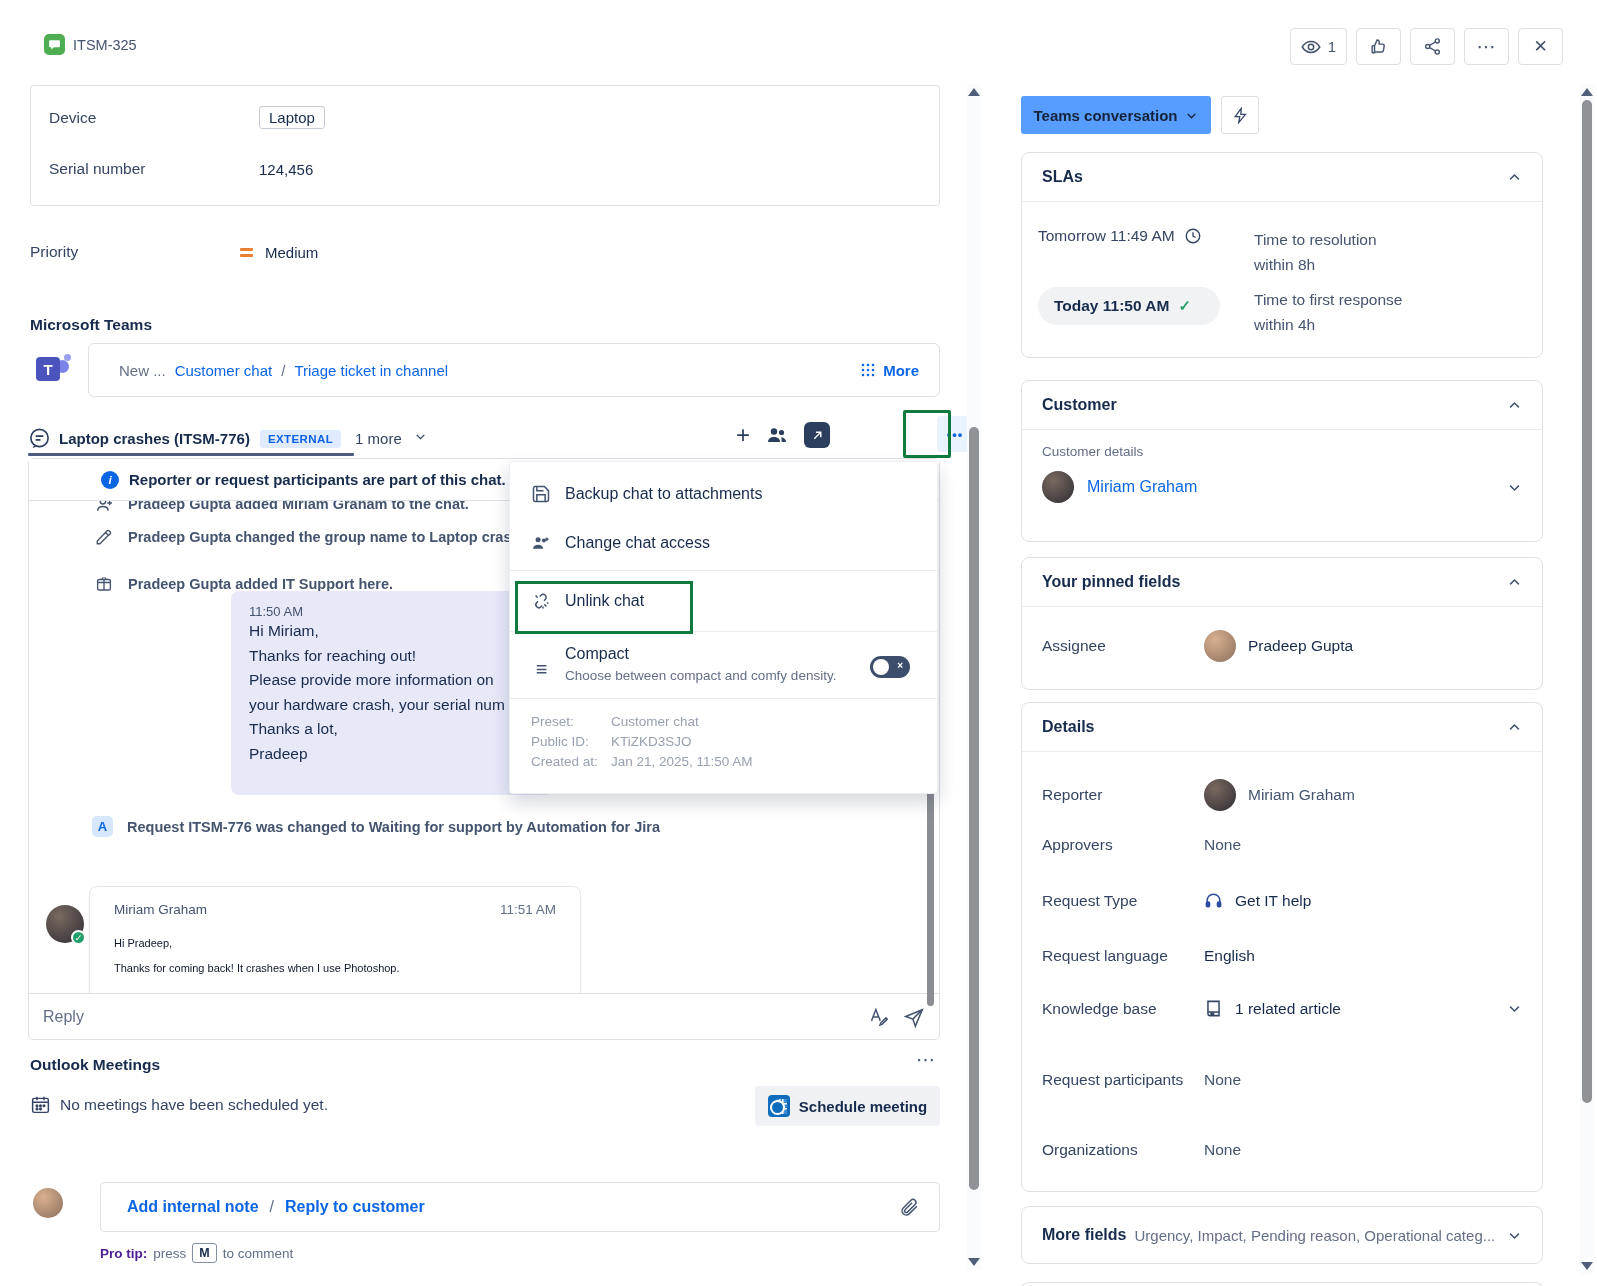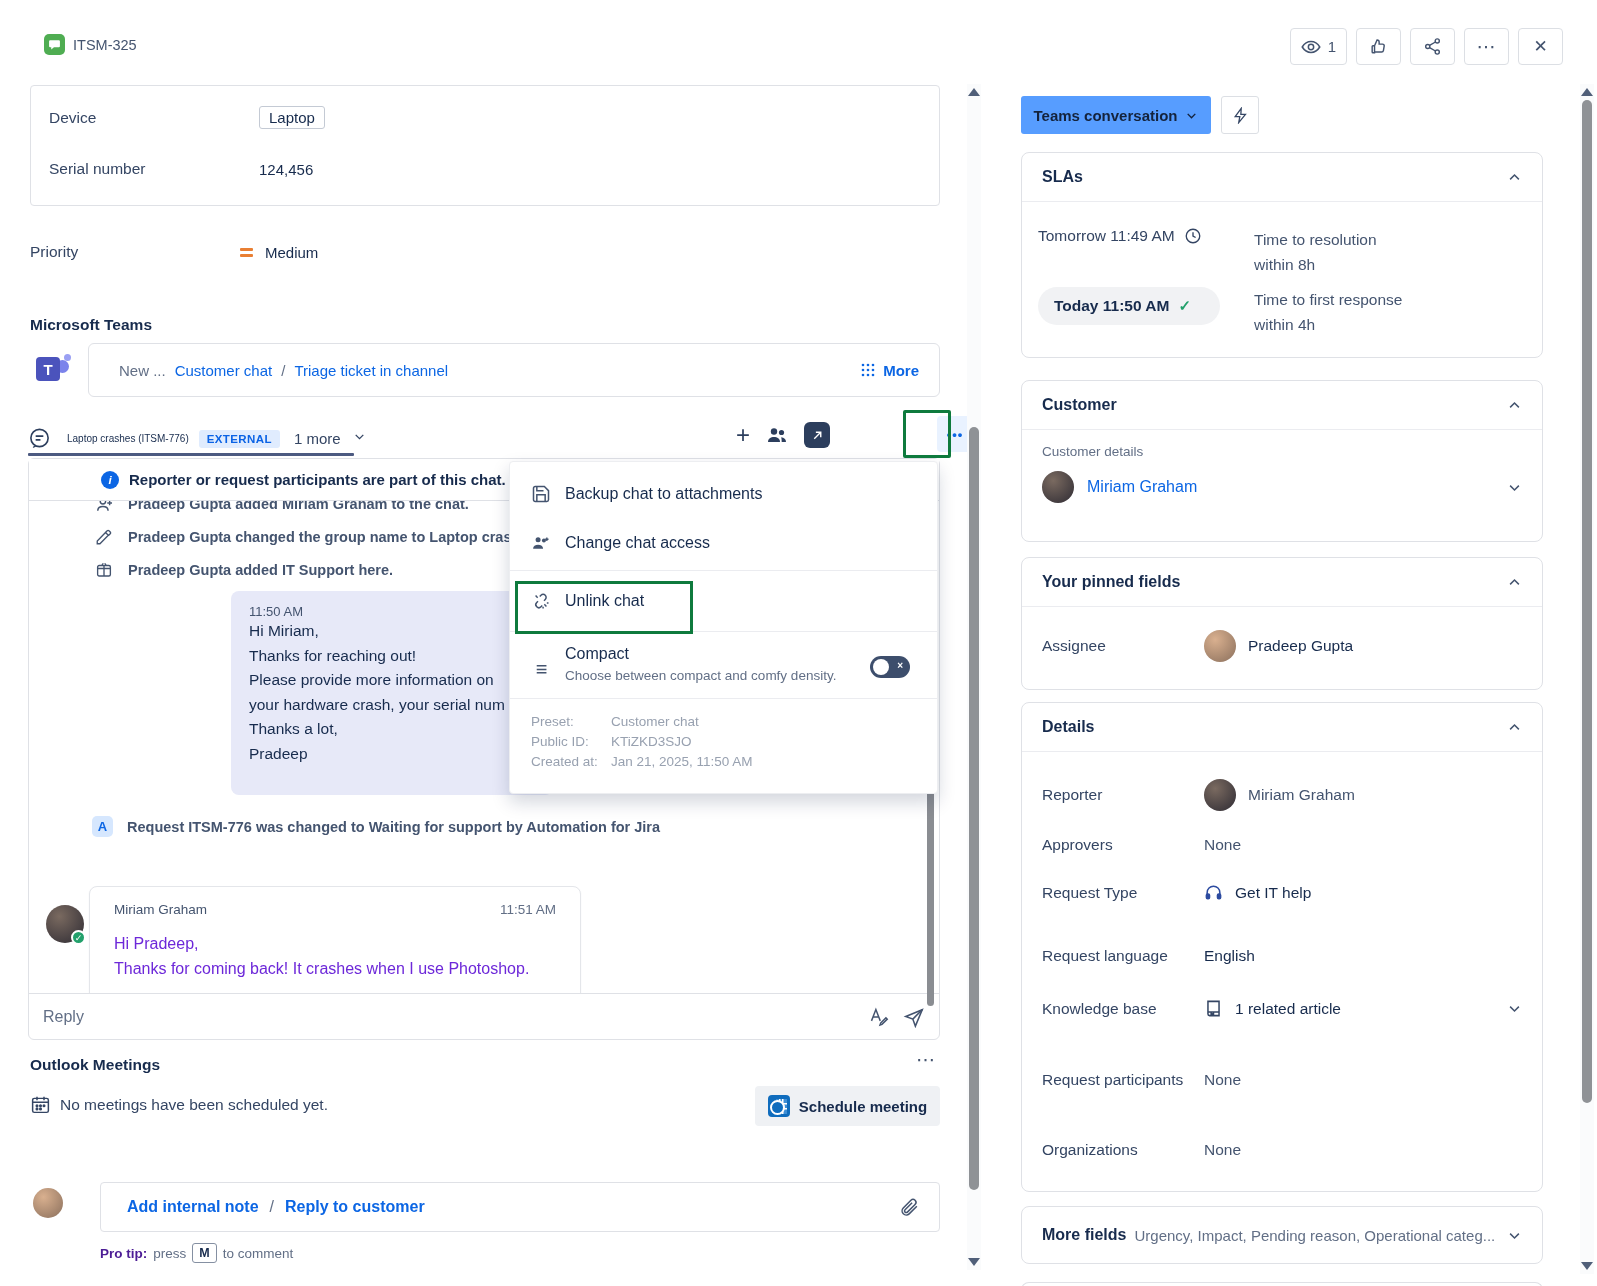--- a/index.html
+++ b/index.html
@@ -35,21 +35,21 @@
   .tlogo .c1{position:absolute;right:2px;top:8px;width:13px;height:13px;border-radius:50%;background:#7B83EB}
   .tlogo .c2{position:absolute;right:0;top:2px;width:7px;height:7px;border-radius:50%;background:#9AA0F3}
   #connector-box{left:88px;top:343px;width:852px;height:54px;border:1px solid #DFE1E6;border-radius:6px;display:flex;align-items:center;padding:0 20px 0 30px;gap:9px}
   .muted{color:#626F86}
   .blue-link{color:#0C66E4;cursor:pointer}
   #connector-box .spacer{flex:1}
   .more-btn{display:flex;align-items:center;gap:7px;color:#0C66E4;font-weight:600;cursor:pointer}
 
   
   #tab-row{left:28px;top:419px;width:912px;height:39px;display:flex;align-items:center}
-  #tab-title{font-weight:normal;font-size:10px;color:#172B4D;margin-left:16px}
+  #tab-title{font-weight:bold;font-size:15px;color:#172B4D;margin-left:8px}
   .badge{margin-left:10px;background:#E0ECFE;color:#0B63E5;font-weight:bold;font-size:11.5px;letter-spacing:.4px;padding:3px 8px;border-radius:3px}
   #tab-underline{left:28px;top:453px;width:326px;height:3px;background:#4C5A81;border-radius:1px}
   #more-tabs{margin-left:14px;display:flex;align-items:flex-start;gap:12px;color:#344563;cursor:pointer}
   #tab-actions{position:absolute;right:110px;top:3px;display:flex;align-items:center;gap:15px}
   .plus-glyph{font-size:24px;color:#2C3E5D;font-weight:400;line-height:1;cursor:pointer}
   .popout{width:26px;height:26px;background:#2C3E5D;border-radius:6px;display:flex;align-items:center;justify-content:center;cursor:pointer}
   #chat-dots-btn{position:absolute;left:909px;top:-3px;width:36px;height:36px;background:#E9F2FF;border-radius:4px;display:flex;align-items:center;justify-content:center;cursor:pointer}
   #chat-dots-btn span{color:#0C66E4;font-size:13px;letter-spacing:1px;font-weight:bold}
 
   
@@ -64,21 +64,21 @@
   .bubble .time{font-size:13px;color:#44546F;}
   .bubble .line{font-size:15.5px;color:#172B4D;line-height:24.5px;white-space:nowrap}
   #automation-row{position:absolute;left:63px;top:315px;display:flex;align-items:center;gap:14px}
   .auto-badge{width:21px;height:21px;border-radius:5px;background:#D6E7FE;color:#0C66E4;font-weight:bold;font-size:13px;display:flex;align-items:center;justify-content:center}
   #automation-row p{font-size:14.5px;font-weight:600;color:#44546F}
   #cust-avatar{position:absolute;left:17px;top:404px;width:38px;height:38px;border-radius:50%;background:radial-gradient(circle at 35% 30%,#7a6a60,#2e2b33)}
   #cust-avatar .presence{position:absolute;right:-2px;bottom:-2px;width:15px;height:15px;border-radius:50%;background:#22A06B;border:2px solid #fff;color:#fff;font-size:9px;display:flex;align-items:center;justify-content:center}
   #cust-card{position:absolute;left:60px;top:385px;width:492px;height:142px;border:1px solid #E4E6EA;border-radius:8px;background:#fff;box-shadow:0 1px 2px rgba(9,30,66,.06);padding:15px 24px}
   #cust-card .hd{display:flex;justify-content:space-between;font-size:13.5px;color:#626F86;margin-bottom:14px}
   #cust-card .hd .t{color:#44546F}
-  #cust-card .line{font-size:16px;color:#6d28d9;line-height:25px}
+  #cust-card .line{font-size:11px;color:#0f172a;line-height:25px}
   #reply-bar{position:absolute;left:0;right:0;bottom:0;height:46px;border-top:1px solid #DFE1E6;display:flex;align-items:center;padding:0 14px;gap:14px}
   #reply-input{flex:1;border:none;outline:none;font-size:16px;font-family:"Liberation Sans",sans-serif;color:#172B4D;background:transparent}
   #reply-input::placeholder{color:#626F86}
   .chat-scrollthumb{position:absolute;right:5px;top:275px;width:7px;height:272px;border-radius:4px;background:#8A8D92;z-index:4}
 
   
   #menu{left:509px;top:461px;width:429px;height:333px;background:#fff;border:1px solid #EDEEF1;border-radius:4px;box-shadow:0 8px 18px rgba(9,30,66,.18);z-index:20;padding-top:7px}
   .mitem{height:49px;display:flex;align-items:center;gap:13px;padding:0 21px;font-size:16px;color:#172B4D;cursor:pointer}
   .mitem .micon{width:21px;color:#44546F;flex:none}
   .mdivider{height:1px;background:#EBECF0;margin:3px 0}
@@ -305,21 +305,21 @@
         <span>Pradeep Gupta added Miriam Graham to the chat.</span>
       </div>
       <div class="sysrow" style="margin-top:3px">
         <span class="sicon">
           <svg width="18" height="18" viewBox="0 0 24 24" fill="none" stroke="#44546F" stroke-width="1.8">
               <path d="M3 17.4V21h3.6L17.8 9.8 14 6 3 17.4zM14 6l2.3-2.3a1.6 1.6 0 012.3 0l1.7 1.7a1.6 1.6 0 010 2.3L18 10"></path>
             </svg>
         </span>
         <span>Pradeep Gupta changed the group name to Laptop crash</span>
       </div>
-      <div class="sysrow" style="margin-top:3px">
+      <div class="sysrow" style="margin-top:17px">
         <span class="sicon">
           <svg width="18" height="18" viewBox="0 0 24 24" fill="none" stroke="#44546F" stroke-width="1.8">
               <rect x="3.5" y="6" width="17" height="14" rx="2"></rect>
               <path d="M12 6v14M3.5 10h17M9 6l2-3M15 6l-2-3"></path>
             </svg>
         </span>
         <span>Pradeep Gupta added IT Support here.</span>
       </div>
 
       <div class="bubble">
@@ -571,21 +571,21 @@
       <span class="dlabel">Reporter</span>
       <span class="dval">
         <span class="avatar-sm av-miriam"></span>
         <span>Miriam Graham</span>
       </span>
     </div>
     <div class="drow" style="top:133px">
       <span class="dlabel">Approvers</span>
       <span class="dval muted">None</span>
     </div>
-    <div class="drow" style="top:180px">
+    <div class="drow" style="top:188px">
       <span class="dlabel">Request Type</span>
       <span class="dval" style="color:#172B4D">
         <svg width="19" height="19" viewBox="0 0 24 24" fill="none" stroke="#2C4BA0" stroke-width="1.9">
             <path d="M4 15v-3a8 8 0 0116 0v3"></path>
             <rect x="3" y="14" width="4" height="6" rx="1.6" fill="#2C4BA0"></rect>
             <rect x="17" y="14" width="4" height="6" rx="1.6" fill="#2C4BA0"></rect>
           </svg>
         <span>Get IT help</span>
       </span>
     </div>

